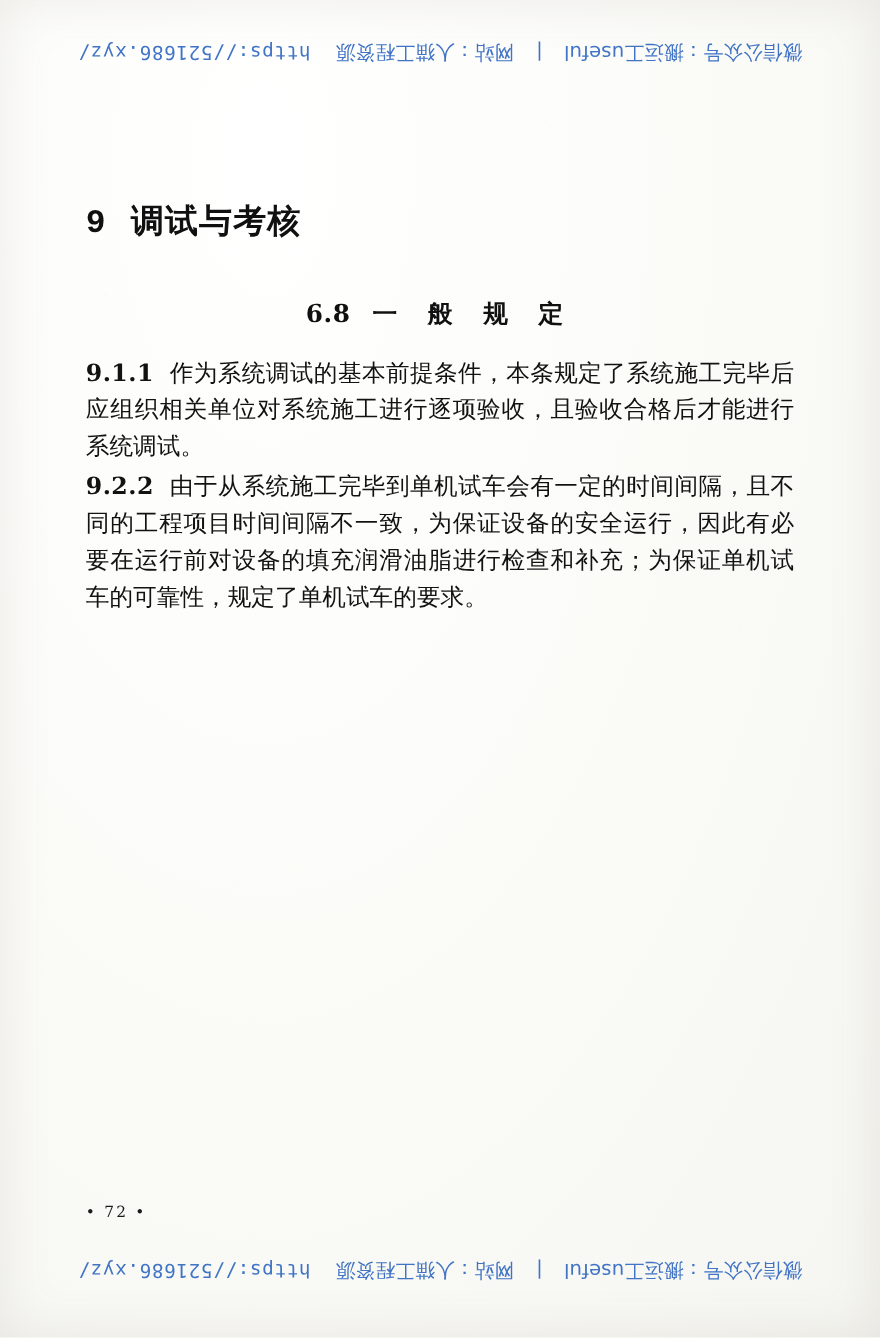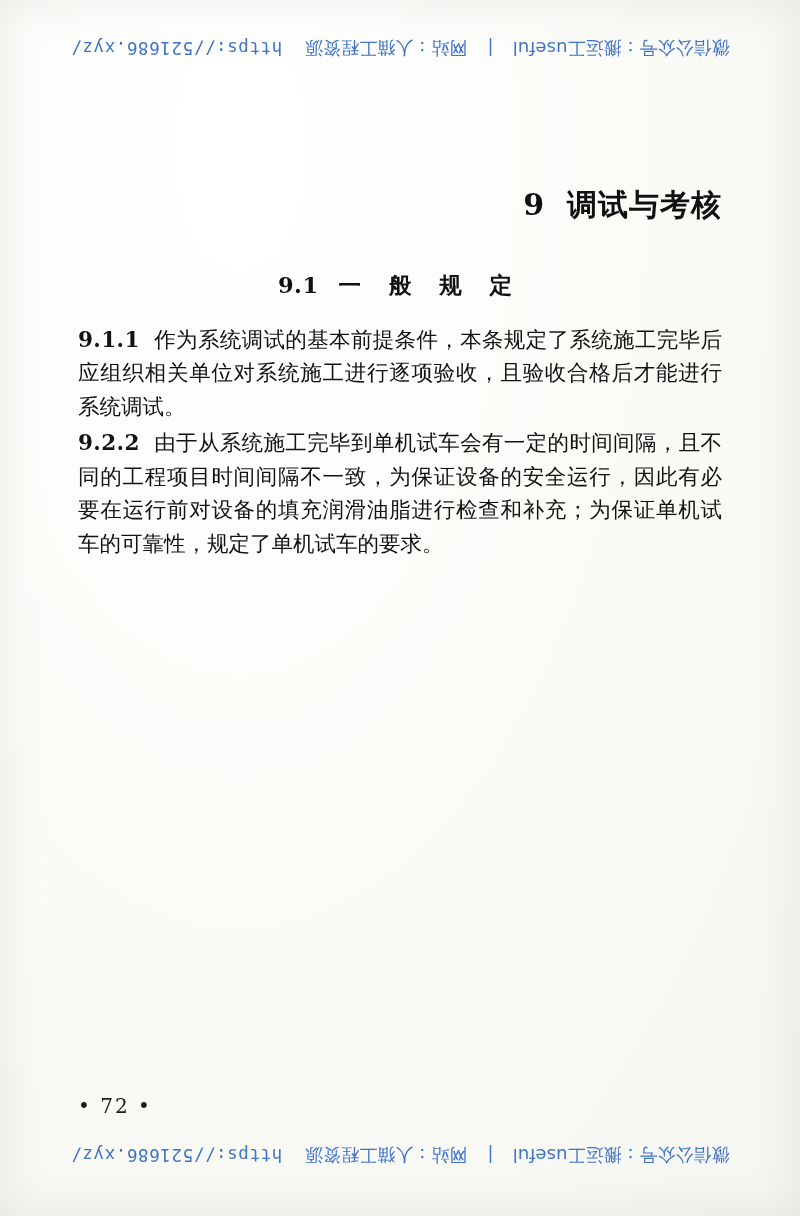--- a/index.html
+++ b/index.html
@@ -71,26 +71,27 @@
   
   .content {
     position: absolute;
     left: 78px;
     top: 0;
     width: 644px;
   }
 
   .chapter-title {
     margin-top: 186px;
-    text-align: right;
+    text-align: left;
     font-size: 30px;
     font-weight: bold;
     letter-spacing: 1px;
     color: #101010;
     line-height: 1.25;
+    font-family: Liberation Mono, monospace;
   }
   .chapter-title .num { margin-right: 22px; }
 
   .section-head {
     text-align: center;
     font-size: 22.5px;
     font-weight: bold;
     color: #101010;
   }
   .section-head .num { margin-right: 20px; letter-spacing: .5px; }
@@ -113,21 +114,21 @@
     letter-spacing: .4px;
     margin-right: 14px;
     font-family: "DejaVu Serif", "Liberation Serif", serif;
     margin-top: 32px;
   }
 
   .page-number {
     position: absolute;
     left: 78px;
     top: 1094px;
-    font-size: 20px;
+    font-size: 14px;
     letter-spacing: 2px;
     color: #1a1a1a;
     font-family: "DejaVu Serif", "Liberation Serif", serif;
   }
 </style>
 </head>
 <body>
 
 <div class="page">
 
@@ -141,21 +142,21 @@
     <span>https://521686.xyz/</span>
   </div>
 
   <div class="content">
 
     <div class="chapter-title">
       <span class="num">9</span><span>调试与考核</span>
     </div>
 
     <div class="section-head sec-1">
-      <span class="num">9.1</span><span class="cn">一 般 规 定</span>
+      <span class="num">6.8</span><span class="cn">一 般 规 定</span>
     </div>
 
     <p class="clause">
       <span class="cnum">9.1.1</span><span>作为系统调试的基本前提条件，本条规定了系统施工完毕后应组织相关单位对系统施工进行逐项验收，且验收合格后才能进行系统调试。</span>
     </p>
 
 
 
 
 

